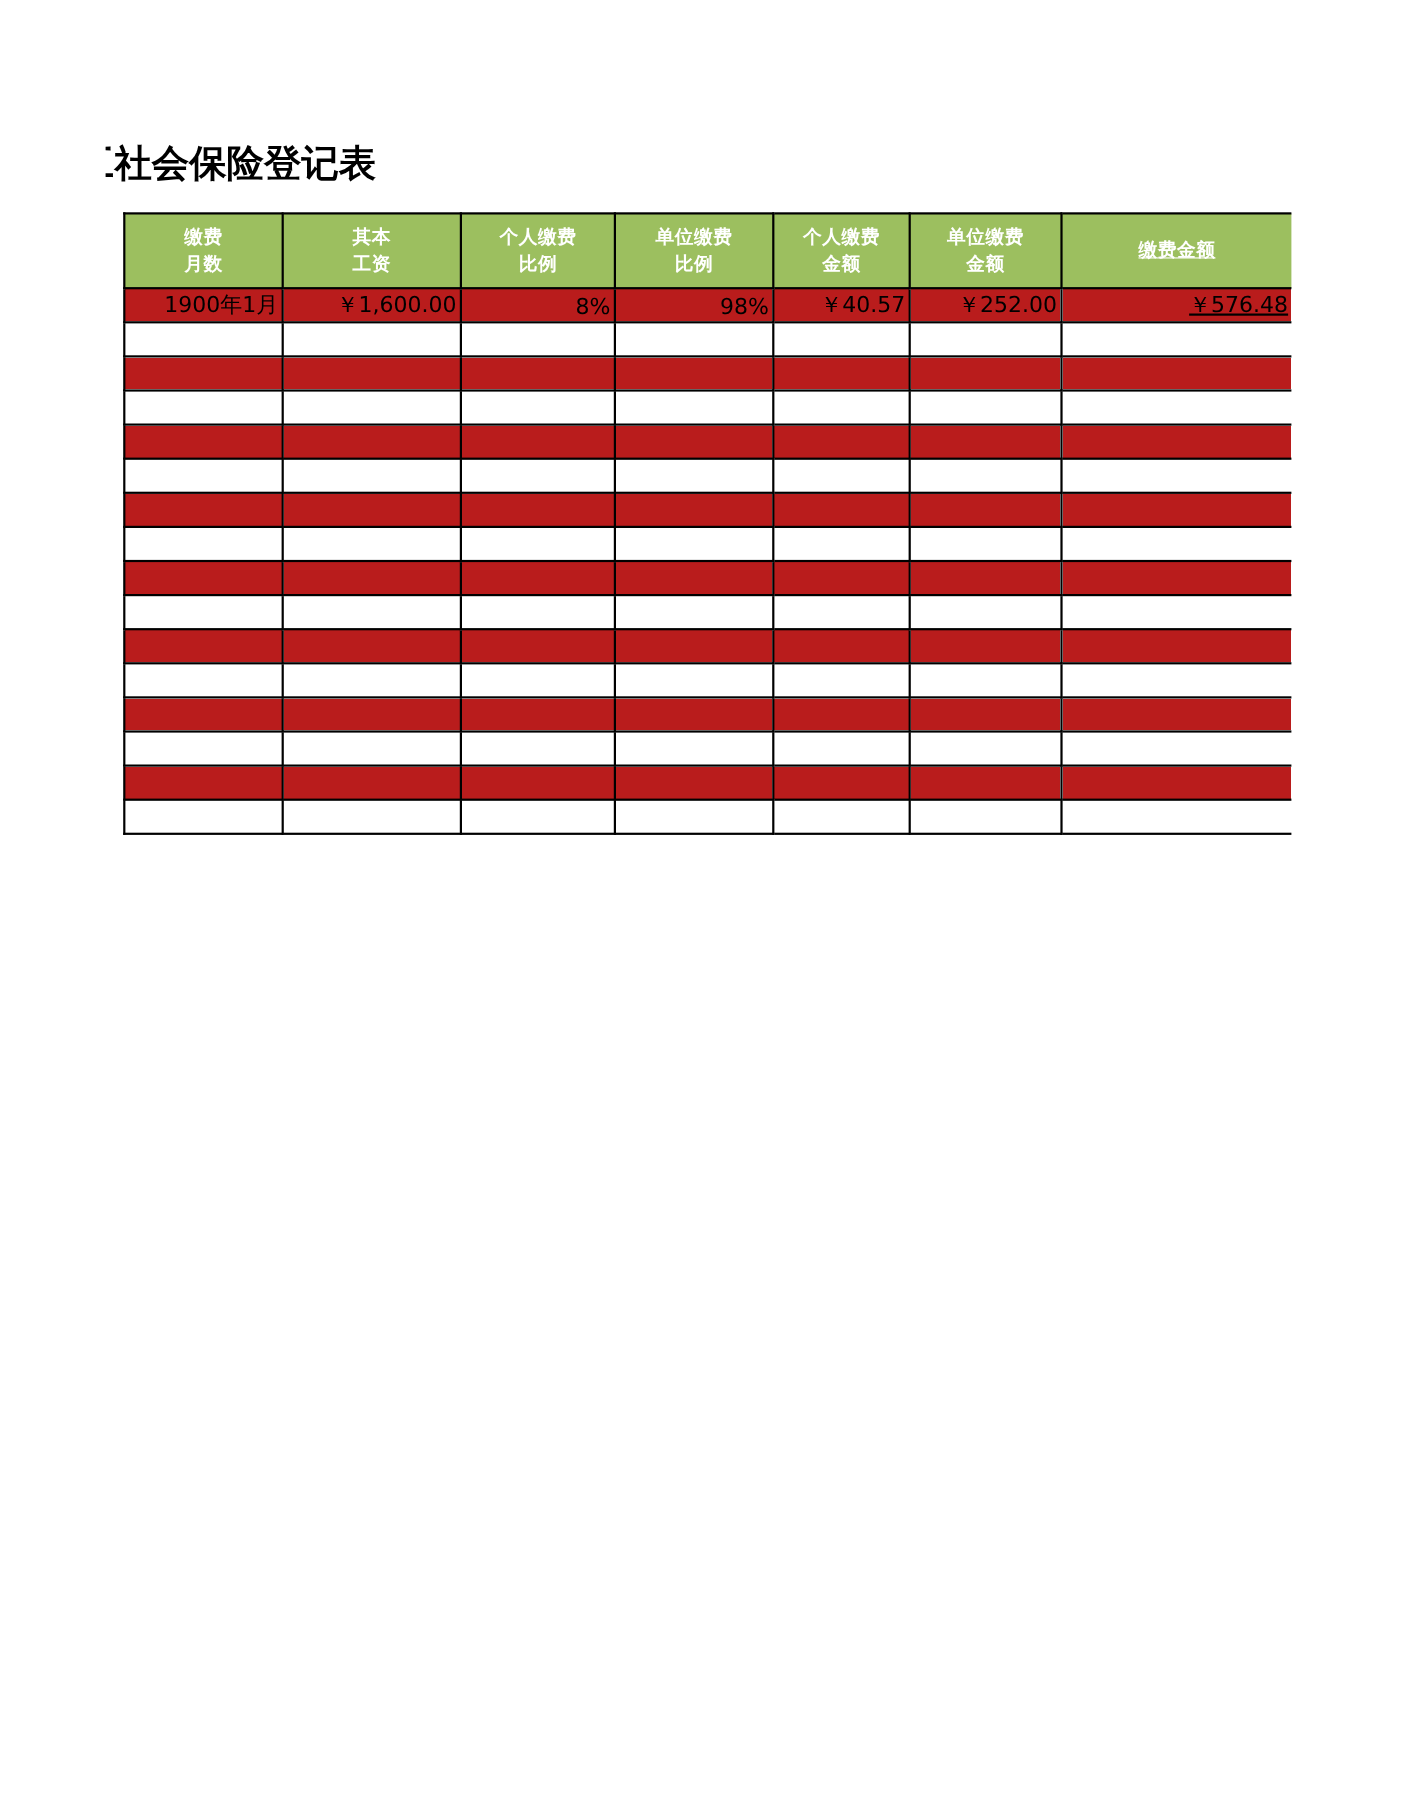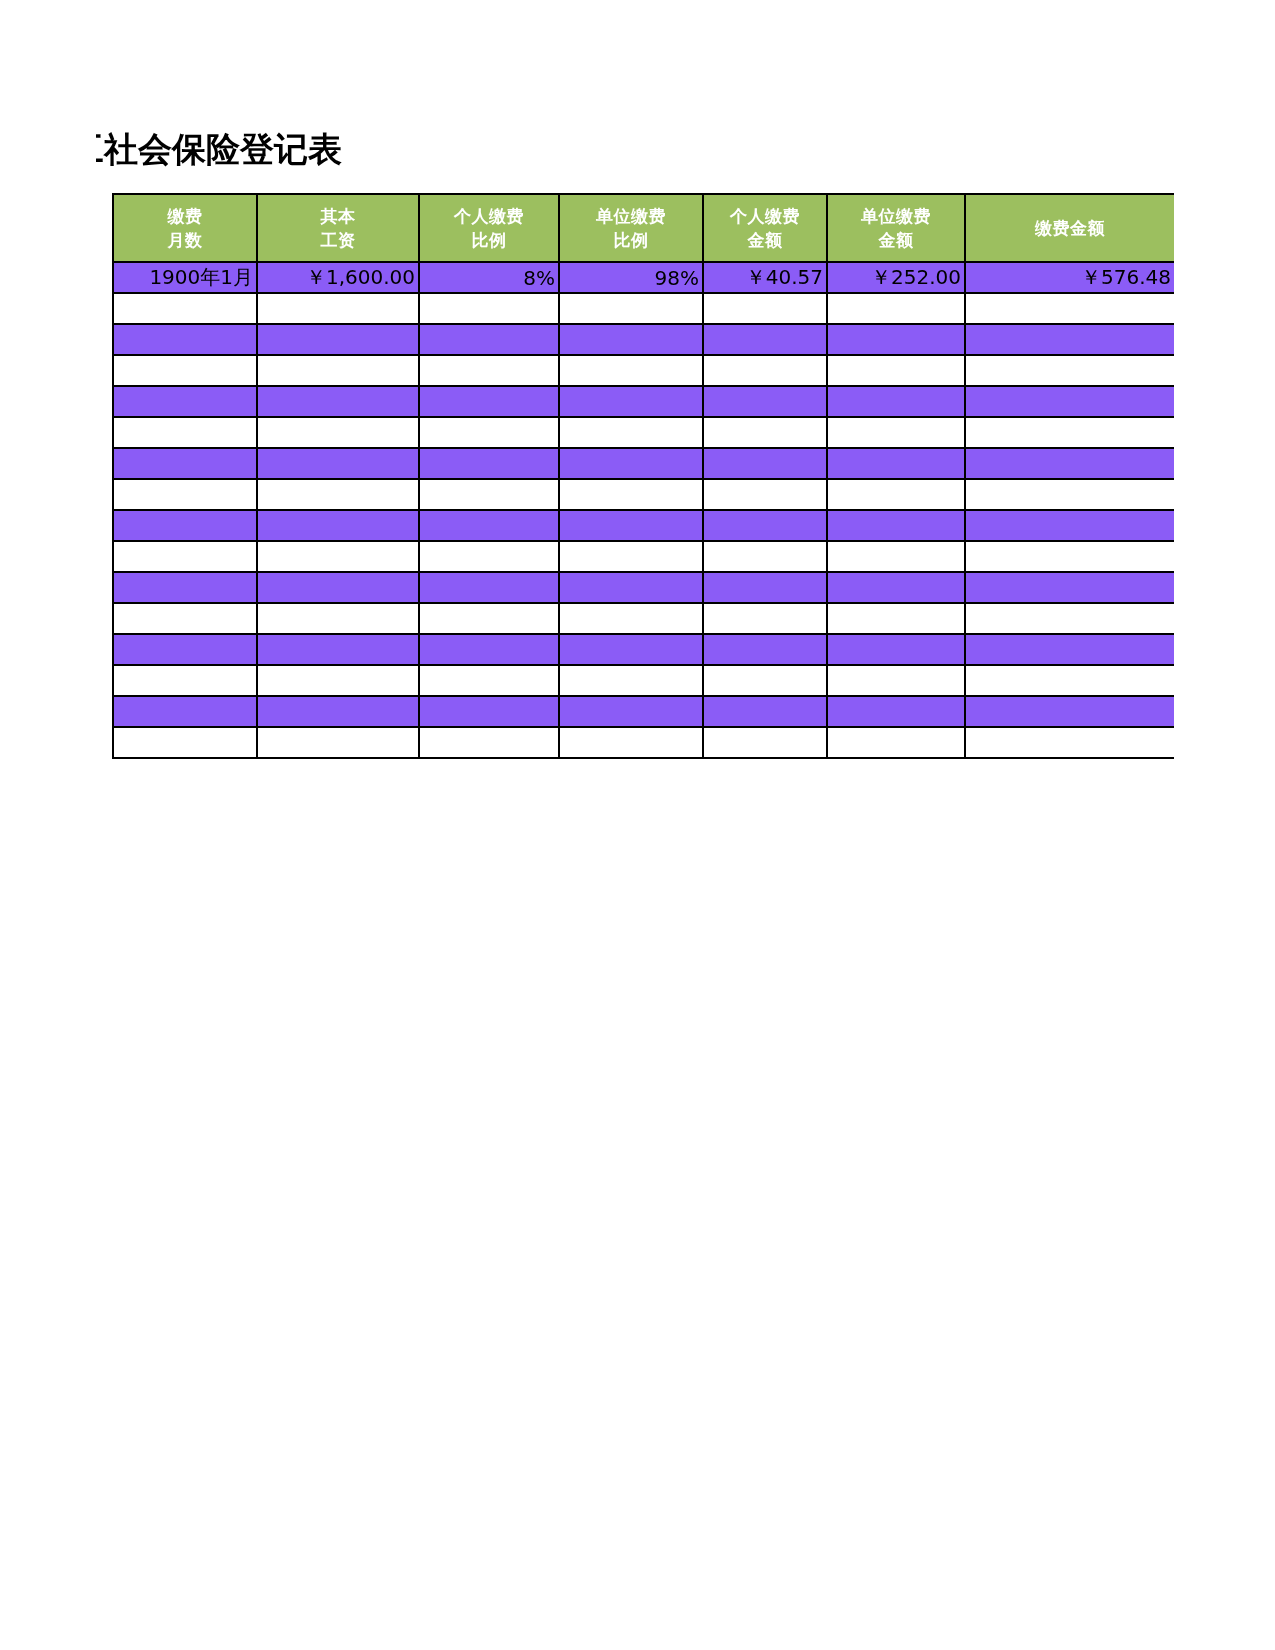--- a/index.html
+++ b/index.html
@@ -83,27 +83,28 @@
     height: 29px;
     font-size: 20px;
     color: #000000;
     text-align: right;
     vertical-align: middle;
     padding-right: 3px;
     white-space: nowrap;
     overflow: hidden;
     font-family: "DejaVu Sans", "Liberation Sans", sans-serif;
   }
-  #reg-table tbody tr.shade td { background: #8b5cf6; }
+  #reg-table tbody tr.shade td { background: #b91c1c; }
   #reg-table tbody tr.plain td { background: #ffffff; }
 
   
   #reg-table th:last-child,
   #reg-table td:last-child {
     border-right: none;
+    text-decoration: underline;
   }
 </style>
 </head>
 <body>
 
 <div id="sheet-title">
   <span class="title-text">工社会保险登记表</span>
 </div>
 
 <table id="reg-table">

